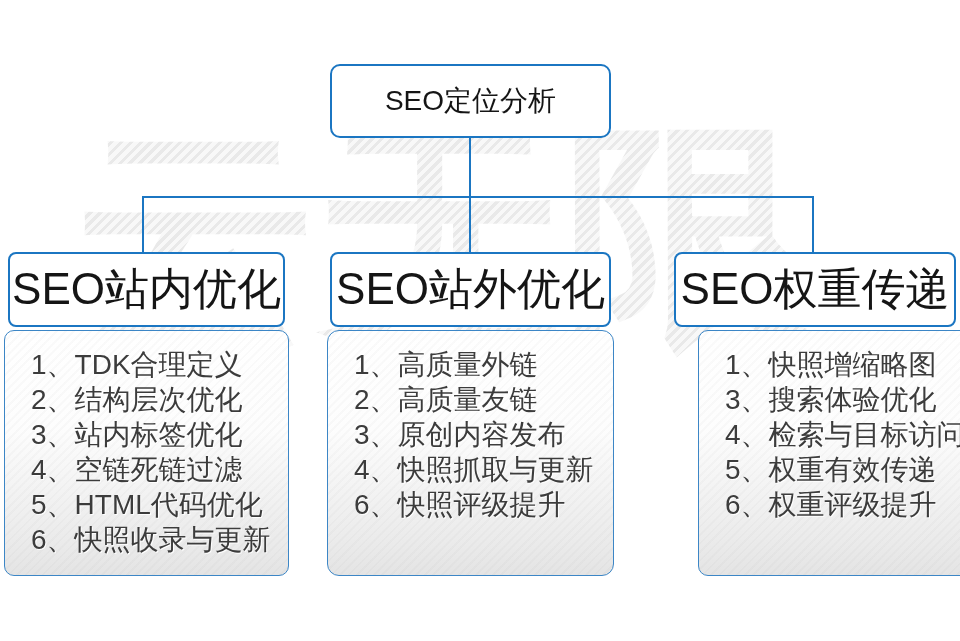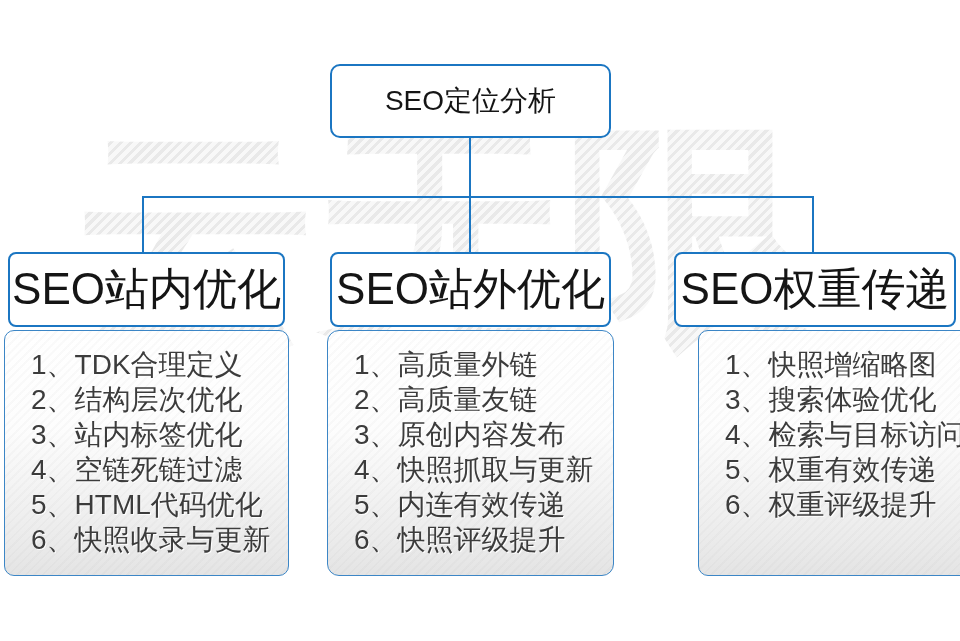--- a/index.html
+++ b/index.html
@@ -86,21 +86,20 @@
 
 <div class="node branch-header header-1">
   <span class="node-title">SEO站外优化</span>
 </div>
 <div class="panel panel-1">
   <ul>
       <li>1、高质量外链</li>
       <li>2、高质量友链</li>
       <li>3、原创内容发布</li>
       <li>4、快照抓取与更新</li>
-      <li>5、内连有效传递</li>
       <li>6、快照评级提升</li>
     </ul>
 </div>
 
 <div class="node branch-header header-2">
   <span class="node-title">SEO权重传递</span>
 </div>
 <div class="panel panel-2">
   <ul>
       <li>1、快照增缩略图</li>

